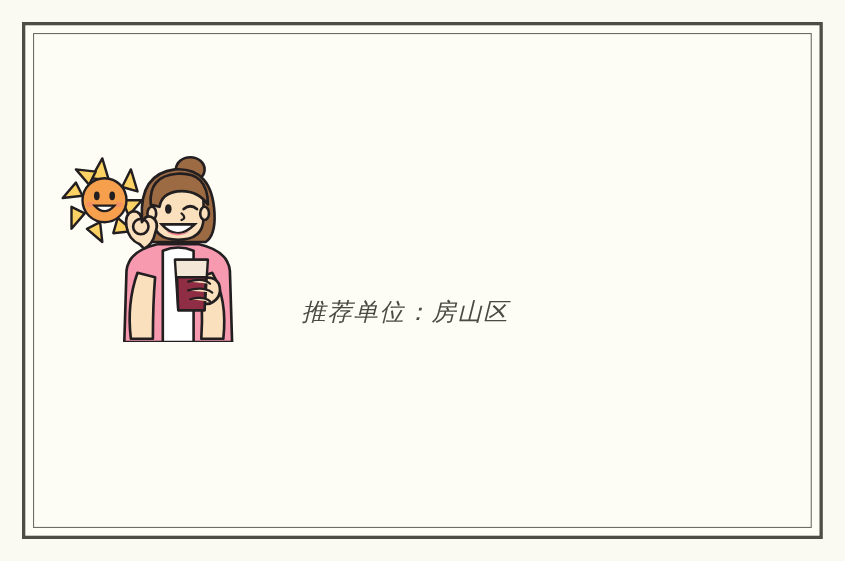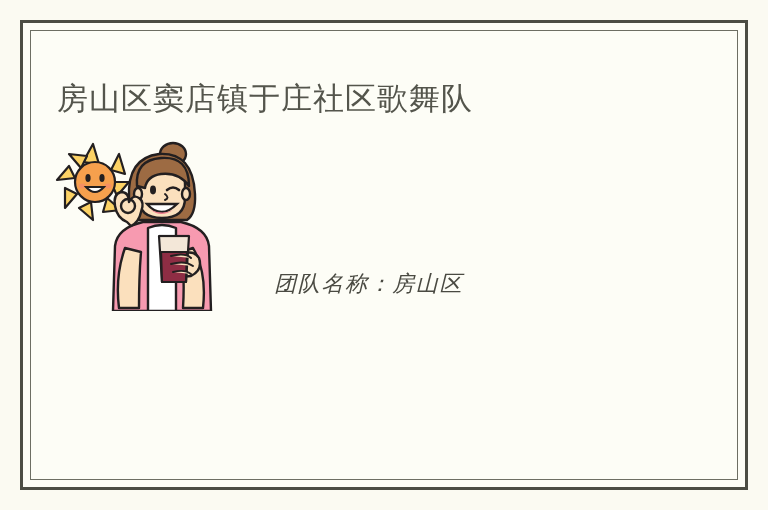--- a/index.html
+++ b/index.html
@@ -99,21 +99,20 @@
 </head>
 <body>
 
 <div class="page">
 
   <div class="frame-outer"></div>
   <div class="frame-inner"></div>
 
   <div class="content">
 
-    <h1 class="title">房山区窦店镇于庄社区歌舞队</h1>
 
     <div class="illus">
       <svg width="170" height="175" viewBox="0 0 170 175" xmlns="http://www.w3.org/2000/svg">
         <g stroke="#231f20" stroke-width="2.2" stroke-linejoin="round">
 
           <g fill="#fcd265">
             <polygon points="40,8 46,28 30,26"></polygon>
             <polygon points="66,18 58,34 72,38"></polygon>
             <polygon points="76,46 58,46 64,60"></polygon>
             <polygon points="68,74 54,62 50,76"></polygon>
@@ -171,20 +170,20 @@
           <ellipse cx="100" cy="54" rx="3" ry="4.4" fill="#231f20"></ellipse>
           <path d="M114 54 Q120 49 126 54" stroke="#231f20" stroke-width="2.6" fill="none" stroke-linecap="round"></path>
           <path d="M112 58 Q117 62 112 64" stroke="#231f20" stroke-width="2" fill="none" stroke-linecap="round"></path>
           <path d="M94 68 Q108 84 124 68 Z" fill="#ffffff" stroke="#231f20" stroke-width="2.4"></path>
           <path d="M98 74 Q108 82 120 74 Q110 79 98 74 Z" fill="#ef7d8e"></path>
         </g>
       </svg>
     </div>
 
     <div class="body-text">
-      <span class="ln">　　团队名称：房山区</span>
+      <span class="ln">　　推荐单位：房山区</span>
       
       
       
     </div>
 
   </div>
 </div>
 
 </body></html>

